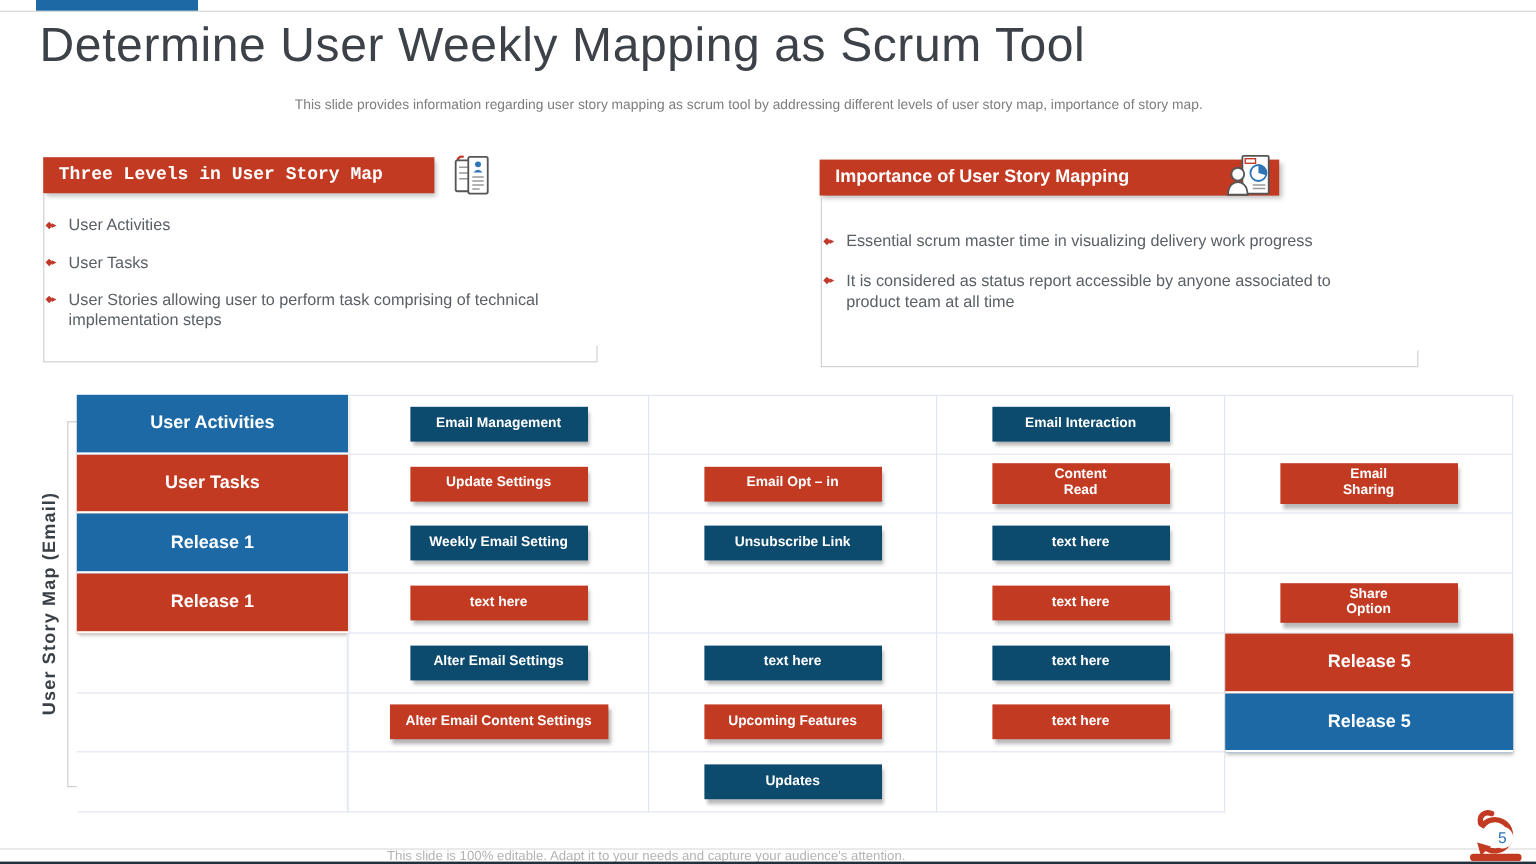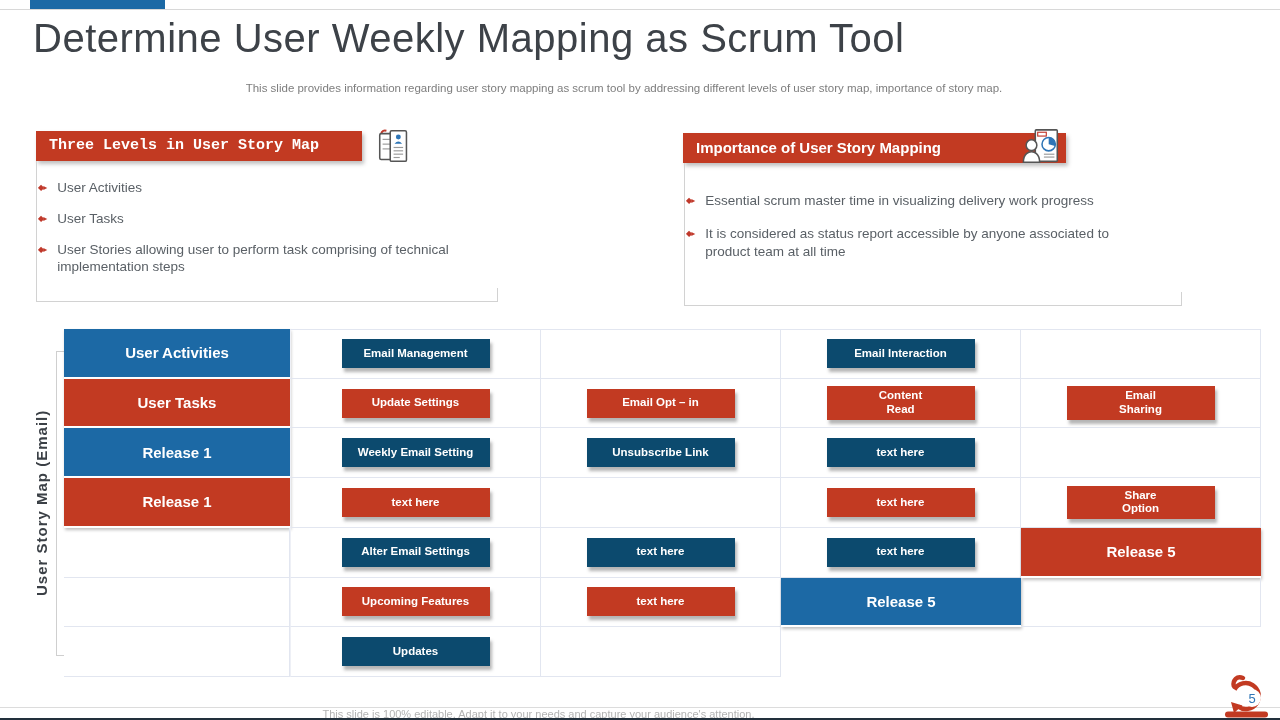--- a/index.html
+++ b/index.html
@@ -202,20 +202,23 @@
     </div>
     <div class="cell">
       <div class="chip blue">text here</div>
     </div>
     <div class="cell">
       <div class="chip blue">text here</div>
     </div>
     <div class="rowhead red">Release 5</div>
     <div class="cell"></div>
     <div class="cell">
+      <div class="chip red wide">Alter Email Content Settings</div>
+    </div>
+    <div class="cell">
       <div class="chip red">Upcoming Features</div>
     </div>
     <div class="cell">
       <div class="chip red">text here</div>
     </div>
     <div class="rowhead blue">Release 5</div>
     <div class="cell"></div>
     <div class="cell"></div>
     <div class="cell">
       <div class="chip blue">Updates</div>

